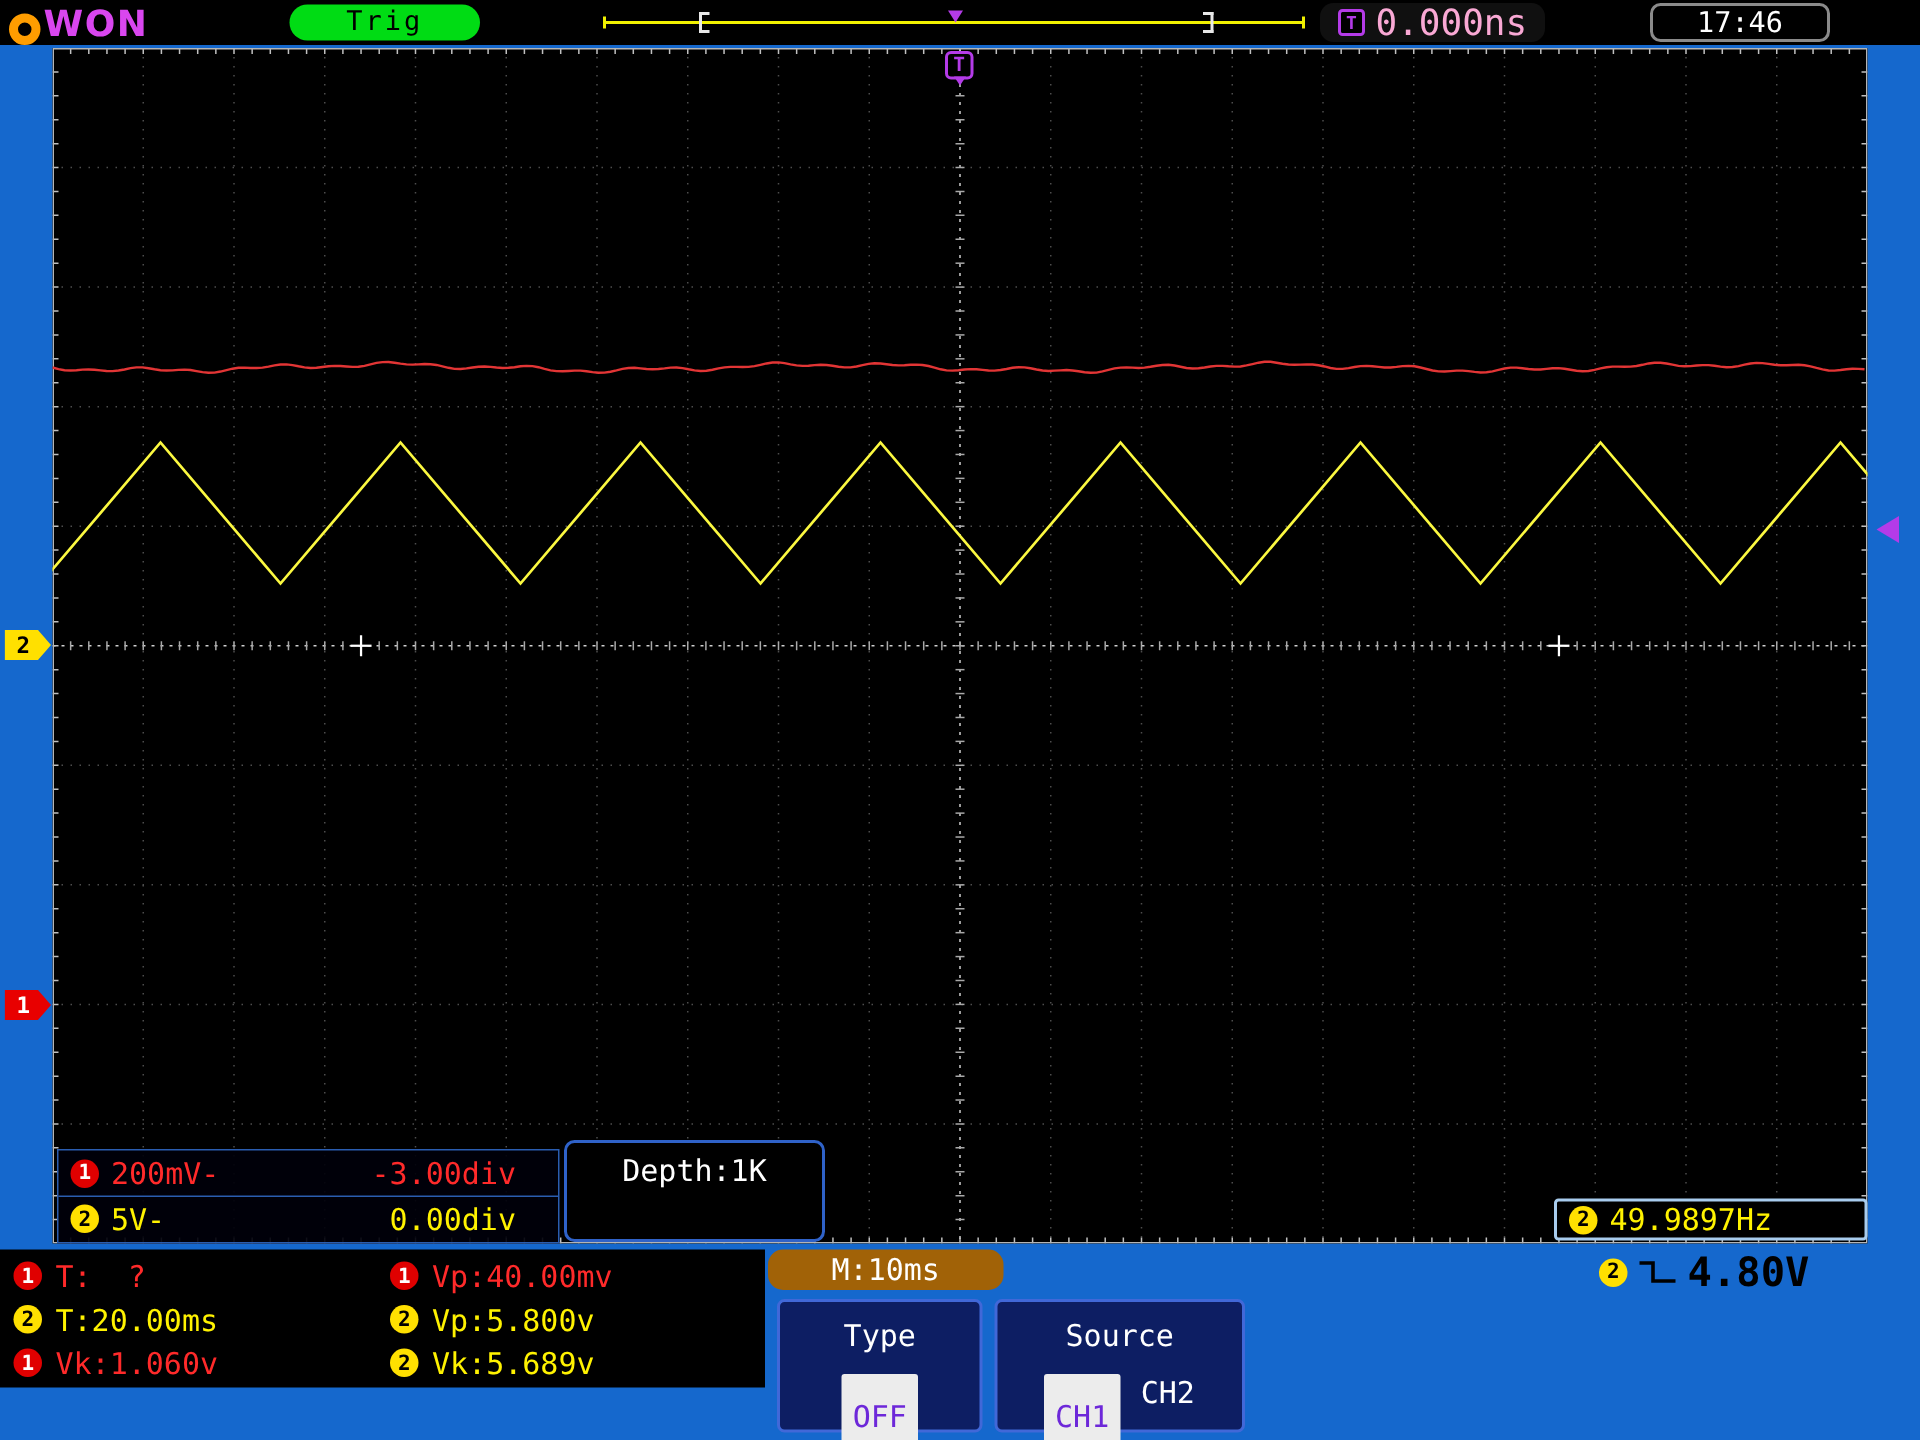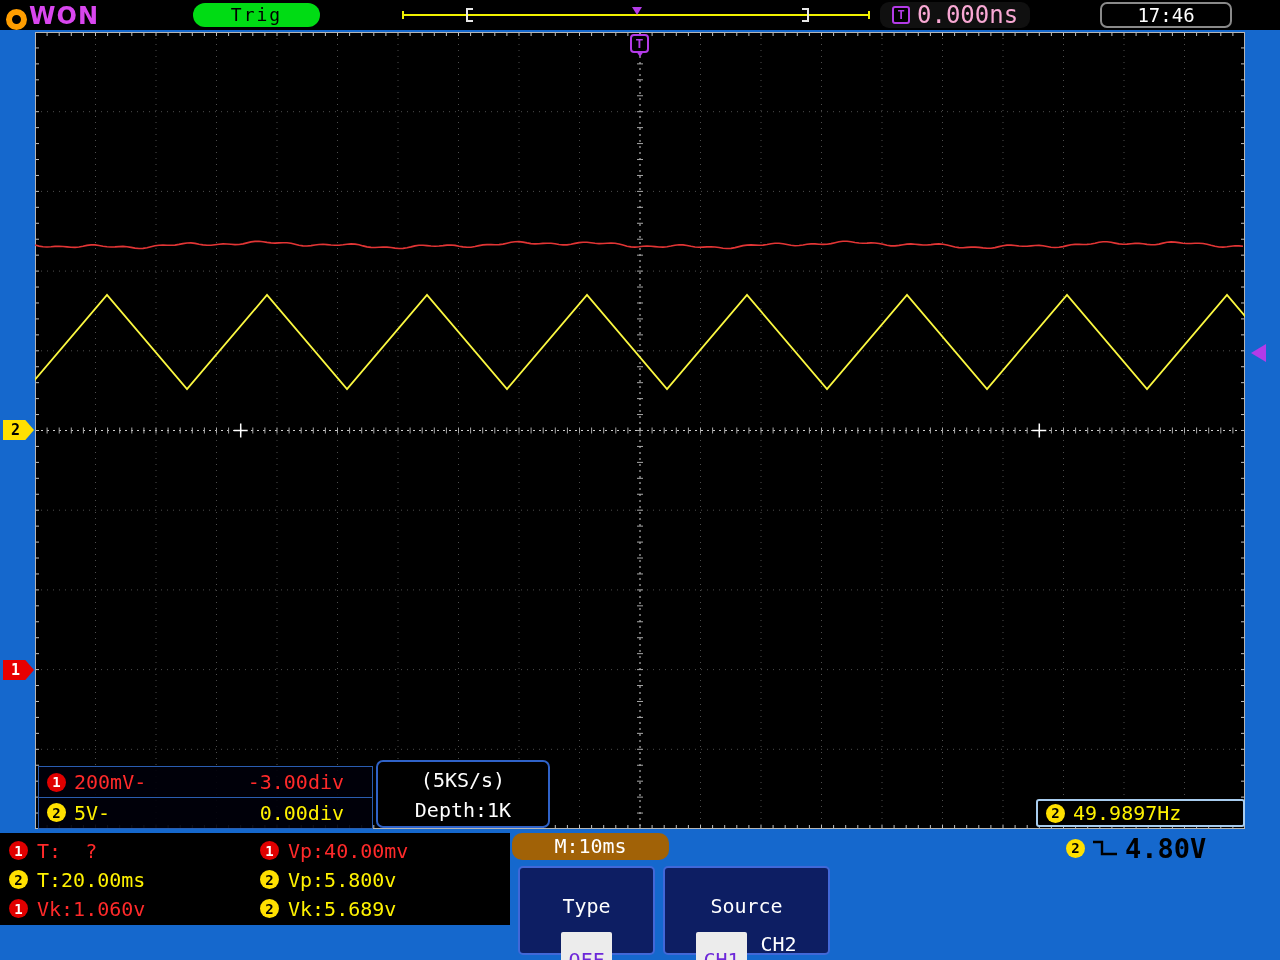--- a/index.html
+++ b/index.html
@@ -18,21 +18,21 @@
   .hpos-bracket{position:absolute;top:2px;width:7px;height:14px;border-top:2px solid #E8E8E8;border-bottom:2px solid #E8E8E8}
   .hpos-bracket.left{left:64px;border-left:2px solid #E8E8E8}
   .hpos-bracket.right{left:400px;border-right:2px solid #E8E8E8}
   .hpos-trig{position:absolute;left:230px;top:1px;width:0;height:0;border-left:5px solid transparent;
              border-right:5px solid transparent;border-top:8px solid #B43BE8}
   .trig-readout{position:absolute;left:880px;top:2px;height:26px;display:flex;align-items:center;gap:7px;
                 background:#101010;border-radius:9px;padding:0 12px}
   .t-icon{width:18px;height:18px;border:2px solid #B43BE8;border-radius:3px;color:#B43BE8;font-size:12px;
           font-weight:bold;display:flex;align-items:center;justify-content:center;background:#000}
   .t-val{color:#f9a8d4;font-size:24px}
-  .clock{position:absolute;left:1100px;top:2px;width:132px;height:26px;background:#000;border:2px solid #8a8a8a;
+  .clock{position:absolute;left:1100px;top:2px;width:120px;height:26px;background:#000;border:2px solid #8a8a8a;
          border-radius:7px;color:#fff;font-size:19px;text-align:center;line-height:22px}
   .gridwrap{position:absolute;left:35px;top:32px;width:1210px;height:797px;background:#000}
   .gridwrap svg{position:absolute;inset:0;width:100%;height:100%}
   .trig-top-marker{position:absolute;left:630px;top:34px;width:19px;height:19px;border:2px solid #B43BE8;border-radius:4px;
                    color:#B43BE8;font-weight:bold;font-size:13px;display:flex;align-items:center;justify-content:center;background:#000}
   .trig-top-marker::after{content:'';position:absolute;left:50%;top:100%;transform:translateX(-50%);
                    border:4px solid transparent;border-top:6px solid #B43BE8}
   .ch-marker{position:absolute;left:3px;width:31px;height:20px;display:flex;align-items:center;padding-left:8px;
              font-weight:bold;font-size:15px;clip-path:polygon(0 0,72% 0,100% 50%,72% 100%,0 100%)}
   .ch-marker.ch2{top:420px;background:#FFE000;color:#000}
@@ -57,21 +57,21 @@
   .measbox{position:absolute;left:0;top:833px;width:510px;height:92px;background:#000;padding:3px 4px}
   .meas-row{height:29px;display:flex;align-items:center}
   .meas-cell{width:50%;display:flex;align-items:center;gap:9px;padding-left:5px}
   .meas-text{font-size:20px;white-space:pre}
   .mbox{position:absolute;left:512px;top:833px;width:157px;height:27px;background:#a16207;border-radius:10px;color:#fff;
         font-size:20px;text-align:center;line-height:27px}
   .menu-btn{position:absolute;top:866px;height:89px;background:#0D1E63;border:2px solid #4168D8;border-radius:5px;
             display:flex;flex-direction:column;align-items:center;color:#fff}
   .menu-btn.type{left:518px;width:137px}
   .menu-btn.source{left:663px;width:167px}
-  .menu-label{font-size:20px;margin-top:26px}
+  .menu-label{font-size:20px;margin-top:10px}
   .menu-opts{margin-top:14px;display:flex;gap:14px;font-size:20px}
   .opt.selected{background:#ECECEC;color:#6d28d9;padding:16px 7px;border-radius:2px}
   .tl-readout{position:absolute;left:1066px;top:835px;height:26px;display:flex;align-items:center;gap:7px}
   .tl-val{color:#000;font-size:27px;font-weight:600}
   .slope-icon{display:block}
 </style>
 </head>
 <body>
 
 <div class="topbar">
@@ -593,21 +593,20 @@
       <span class="chinfo-offset text-red">-3.00div</span>
     </div>
     <div class="chinfo-row">
       <span class="badge yellow">2</span>
       <span class="chinfo-scale text-yellow">5V-</span>
       <span class="chinfo-offset text-yellow">0.00div</span>
     </div>
   </div>
 
 <div class="samplebox">
-  <div>(5KS/s)</div>
   <div>Depth:1K</div>
 </div>
 
 <div class="freqbox">
   <span class="badge yellow">2</span>
   <span class="text-yellow">49.9897Hz</span>
 </div>
 
 <div class="measbox" id="measbox">
     <div class="meas-row">

